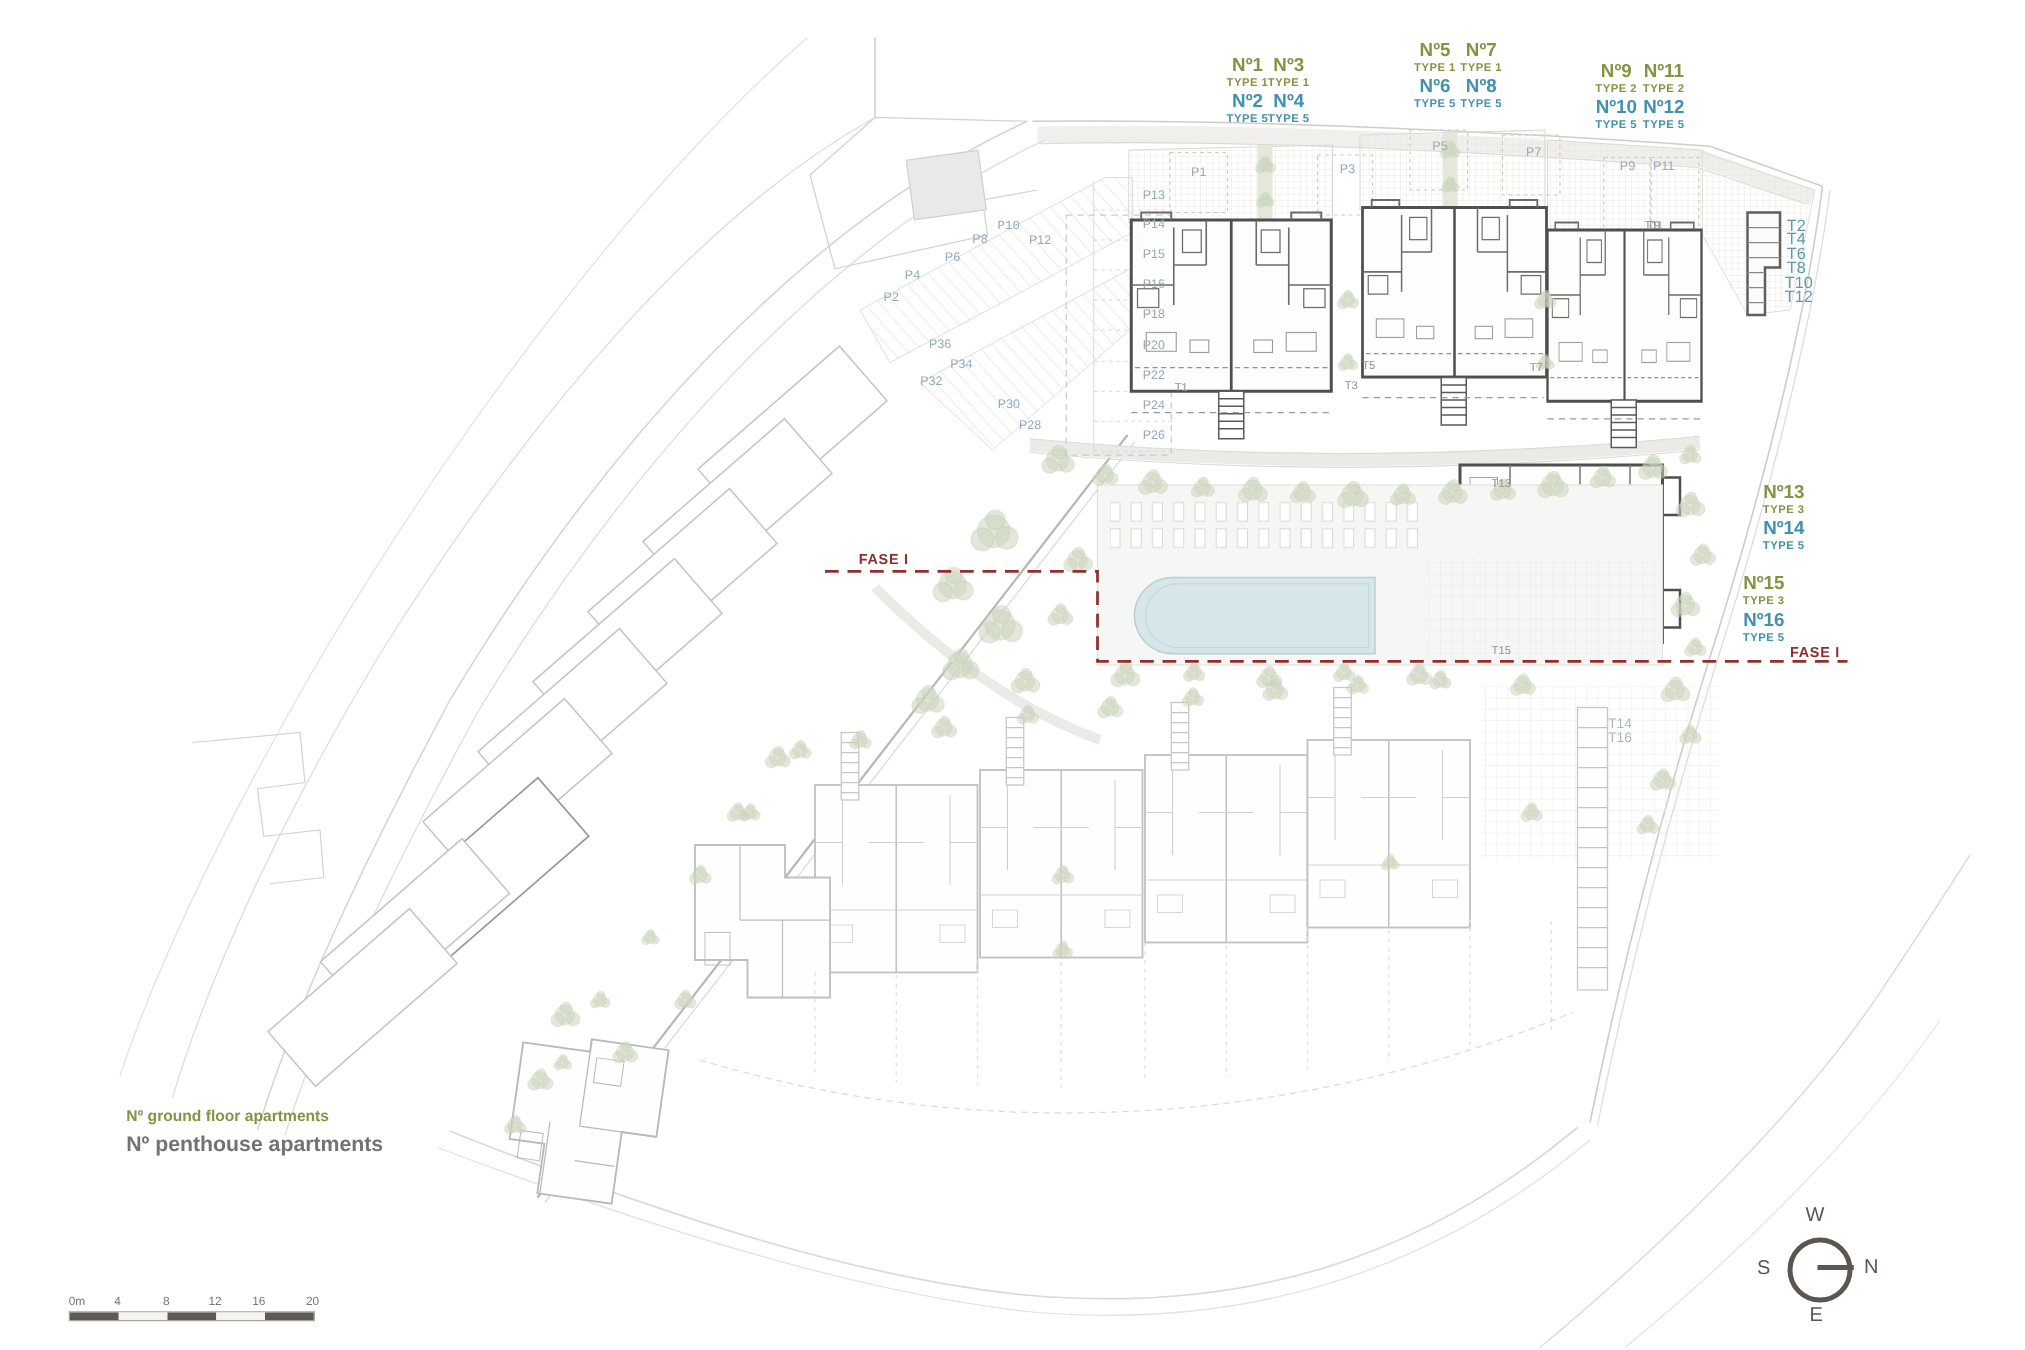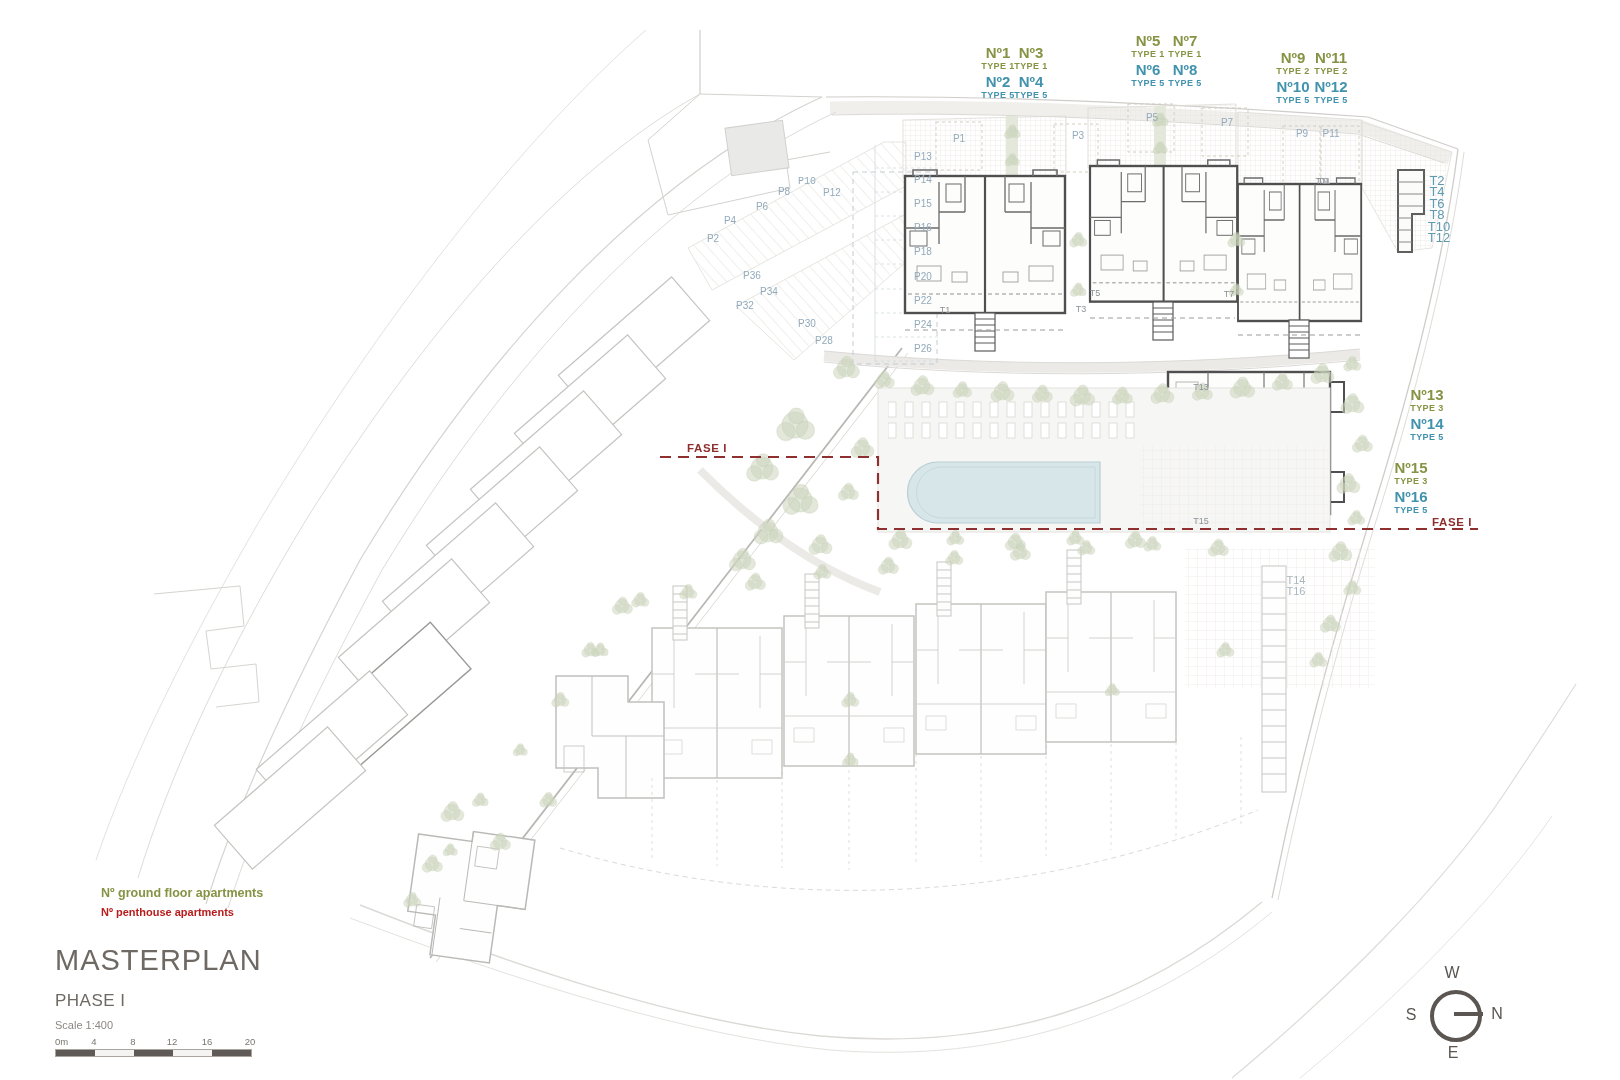--- a/index.html
+++ b/index.html
@@ -14,21 +14,21 @@
   .ps  {color:#4192ad;font-size:9px;font-weight:bold;letter-spacing:.4px;}
   .park{color:#92aabb;font-size:10px;}
   .st  {color:#8c9296;font-size:9px;}
   .stb {color:#5d99af;font-size:13px;}
   .stl {color:#aab6bd;font-size:11px;}
   .fase{color:#8e2f2f;font-size:11.5px;font-weight:bold;letter-spacing:.6px;}
 
   
   .legend{position:absolute;left:57px;top:886px;margin-left:44px;}
   .legend .lg1{color:#879344;font-size:12.5px;font-weight:bold;margin-bottom:6px;}
-  .legend .lg2{color:#b91c1c;font-size:11px;font-weight:bold;}
+  .legend .lg2{color:#737373;font-size:17px;font-weight:bold;}
   .titleblock{position:absolute;left:55px;top:944px;color:#6f6963;}
   .titleblock .t1{font-size:29px;letter-spacing:1px;}
   .titleblock .t2{font-size:17px;margin-top:14px;letter-spacing:.5px;}
   .titleblock .t3{font-size:11px;margin-top:8px;color:#8c8882;}
 
   
   .scalebar{position:absolute;left:55px;top:1036px;width:195px;height:22px;}
   .scalebar .tick{position:absolute;top:0;font-size:9.5px;color:#7a766f;transform:translateX(-50%);}
   .scalebar .tick.first{transform:none;}
   .scalebar .bar{position:absolute;top:13px;left:0;width:195px;height:6px;border:1px solid #a9a49e;display:flex;}
@@ -402,25 +402,20 @@
       <div class="plbl stl" style="left: 1296px; top: 591px;">T16</div>
       <div class="plbl fase" style="left: 707px; top: 449px;">FASE I</div>
       <div class="plbl fase" style="left: 1452px; top: 523px;">FASE I</div>
     </div>
 
   <div class="legend">
     <div class="lg1">Nº ground floor apartments</div>
     <div class="lg2">Nº penthouse apartments</div>
   </div>
 
-  <div class="titleblock">
-    <div class="t1">MASTERPLAN</div>
-    <div class="t2">PHASE I</div>
-    <div class="t3">Scale 1:400</div>
-  </div>
 
   <div class="scalebar">
     <span class="tick first" style="left:0">0m</span>
     <span class="tick" style="left:39px">4</span>
     <span class="tick" style="left:78px">8</span>
     <span class="tick" style="left:117px">12</span>
     <span class="tick" style="left:152px">16</span>
     <span class="tick" style="left:195px">20</span>
     <div class="bar">
       <span class="seg dark"></span>

